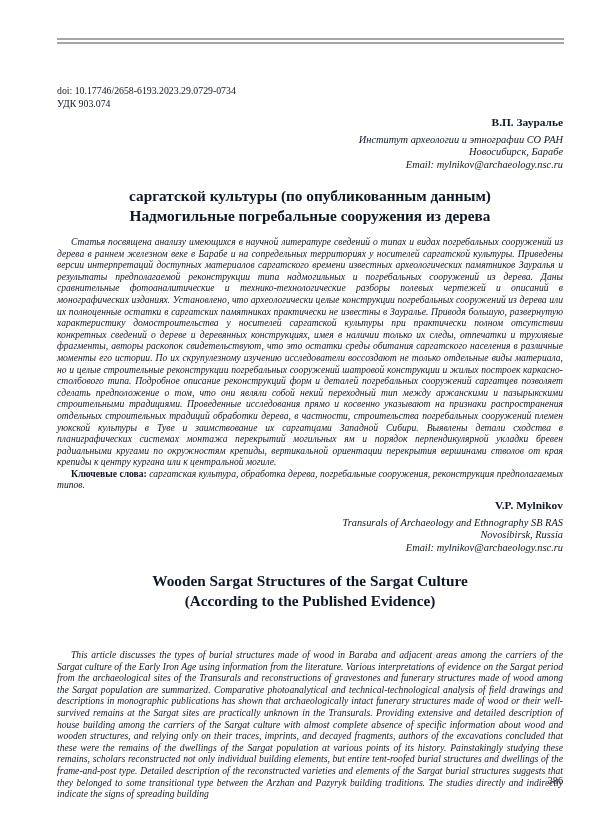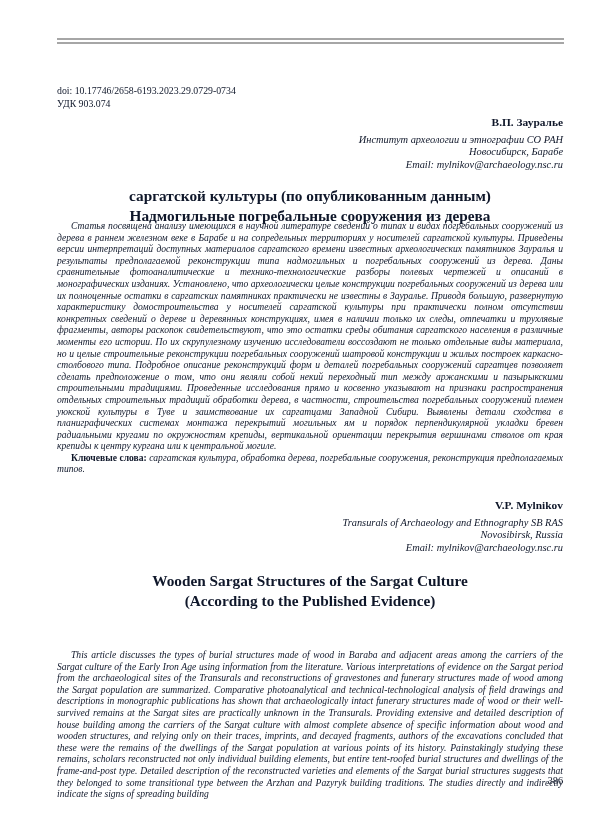--- a/index.html
+++ b/index.html
@@ -73,21 +73,21 @@
   .title-en { top: 571px; }
 
   
   .abstract-block {
     left: 57px;
     width: 506px;
     text-align: justify;
     font-size: 9.6px;
     line-height: 11.6px;
   }
-  .abstract-ru { top: 220px; }
+  .abstract-ru { top: 236px; }
   .abstract-en { top: 649px; }
   .abstract-block p {
     margin: 0;
     text-indent: 14px;
   }
   .abstract-text { font-style: italic; }
   .kw-label { font-weight: bold; font-style: normal; }
   .kw-text { font-style: italic; }
 
   

